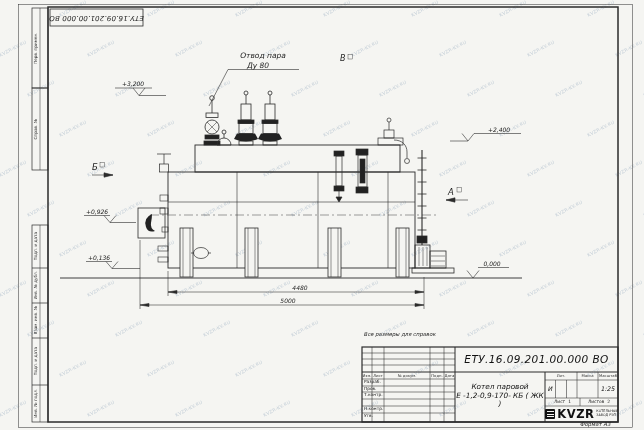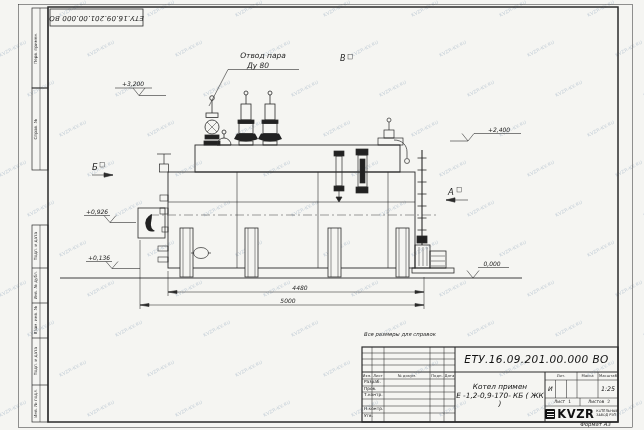--- a/index.html
+++ b/index.html
@@ -388,21 +388,21 @@
     </div>
   <div class="txt flexc vlab" style="left:30px;top:385px;width:12px;height:37px;">
     <span>Инв. № подл.</span>
     </div>
 
   <div class="txt ref-note" style="left:364px;top:332px;width:140px;">Все размеры для справок</div>
 
   <div class="txt flexc doc-num" style="left:455px;top:347px;width:163px;height:25px;">ЕТУ.16.09.201.00.000  ВО</div>
 
   <div class="txt flexc" style="left:455px;top:372px;width:90px;height:46px;flex-direction:column;gap:2px;">
-    <div class="prod">Котел примен</div>
+    <div class="prod">Котел паровой</div>
     <div class="prod">Е -1,2-0,9-170- КБ ( ЖК )</div>
   </div>
 
   <div class="txt flexc cell-h" style="left:362px;top:372px;width:10px;height:7px;">Изм.</div>
   <div class="txt flexc cell-h" style="left:372px;top:372px;width:12px;height:7px;">Лист</div>
   <div class="txt flexc cell-h" style="left:384px;top:372px;width:46px;height:7px;">№ докум.</div>
   <div class="txt flexc cell-h" style="left:430px;top:372px;width:14px;height:7px;">Подп.</div>
   <div class="txt flexc cell-h" style="left:444px;top:372px;width:11px;height:7px;">Дата</div>
 
   <div class="txt row-l" style="left:363px;top:380px;width:22px;">Разраб.</div>

